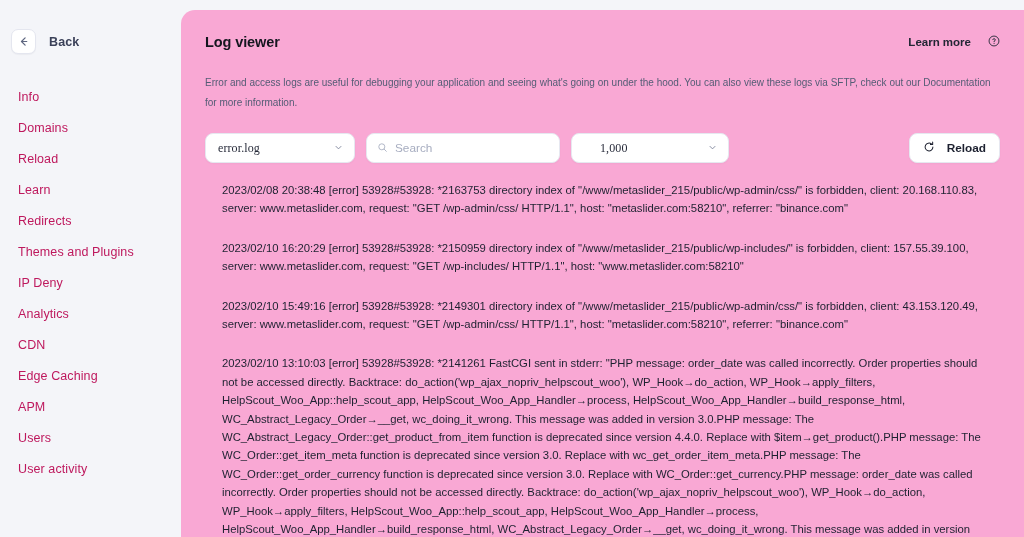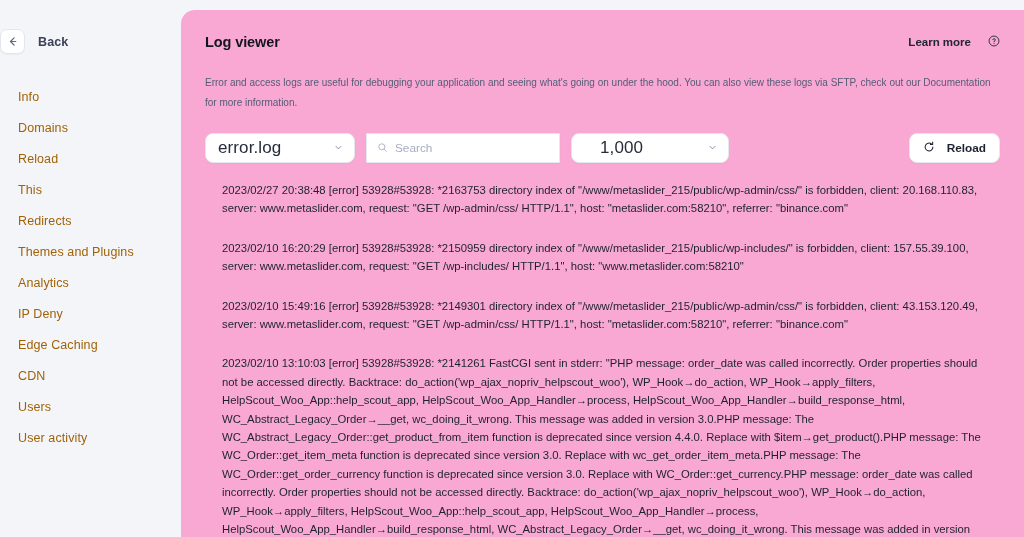--- a/index.html
+++ b/index.html
@@ -30,20 +30,21 @@
     height: 537px;
     background: #f4f5f9;
     padding-top: 29px;
     overflow: hidden;
   }
 
   .back-row {
     display: flex;
     align-items: center;
     gap: 13px;
+    padding-left: 11px;
     margin-bottom: 27px;
   }
 
   .back-btn {
     width: 25px;
     height: 25px;
     border-radius: 7px;
     background: #ffffff;
     border: 1px solid #e4e6ef;
     display: flex;
@@ -65,21 +66,21 @@
 
   .nav-item {
     height: 31px;
     margin: 0 11px 0 11px;
     padding-left: 7px;
     display: flex;
     align-items: center;
     border-radius: 7px;
     cursor: pointer;
     font-size: 12.5px;
-    color: #a16207;
+    color: #be185d;
     letter-spacing: 0.1px;
   }
   .nav-item + .nav-item { margin-top: 0px; }
   .nav-item.active {
     background: #cbced9;
     color: #171a26;
     font-weight: 700;
   }
 
   
@@ -149,30 +150,31 @@
     display: flex;
     align-items: center;
     padding: 0 10px 0 12px;
     cursor: pointer;
     box-shadow: 0 1px 2px rgba(20,25,50,0.03);
   }
   .select-file { width: 150px; justify-content: space-between; }
   .select-lines { width: 158px; justify-content: space-between; padding-left: 28px; }
 
   .select-value {
-    font-size: 17px;
+    font-size: 12px;
     color: #272b3a;
     letter-spacing: 0.1px;
+    font-family: Liberation Serif, serif;
   }
 
   .search-box {
     width: 194px;
     height: 30px;
     border: 1px solid #e6e8f0;
-    border-radius: 1px;
+    border-radius: 8px;
     background: #fff;
     display: flex;
     align-items: center;
     gap: 7px;
     padding: 0 10px;
     box-shadow: 0 1px 2px rgba(20,25,50,0.03);
   }
   .search-box input {
     border: none;
     outline: none;
@@ -248,39 +250,42 @@
       <div class="nav-item">
         <span>Info</span>
       </div>
       <div class="nav-item">
         <span>Domains</span>
       </div>
       <div class="nav-item">
         <span>Reload</span>
       </div>
       <div class="nav-item">
-        <span>This</span>
+        <span>Learn</span>
       </div>
       <div class="nav-item">
         <span>Redirects</span>
       </div>
       <div class="nav-item">
         <span>Themes and Plugins</span>
       </div>
       <div class="nav-item">
+        <span>IP Deny</span>
+      </div>
+      <div class="nav-item">
         <span>Analytics</span>
       </div>
       <div class="nav-item">
-        <span>IP Deny</span>
+        <span>CDN</span>
       </div>
       <div class="nav-item">
         <span>Edge Caching</span>
       </div>
       <div class="nav-item">
-        <span>CDN</span>
+        <span>APM</span>
       </div>
       <div class="nav-item">
         <span>Users</span>
       </div>
       <div class="nav-item">
         <span>User activity</span>
       </div>
     </nav>
   </aside>
 
@@ -341,21 +346,21 @@
             <svg width="12" height="12" viewBox="0 0 16 16" fill="none">
               <path d="M13.2 8 A5.2 5.2 0 1 1 11.4 4.05" stroke="#1d2130" stroke-width="1.35" stroke-linecap="round" fill="none"></path>
               <path d="M12.9 1.5 L12.9 4.5 L9.9 4.5" stroke="#1d2130" stroke-width="1.35" stroke-linecap="round" stroke-linejoin="round" fill="none"></path>
             </svg>
           </span>
           <span>Reload</span>
         </div>
       </div>
 
       <div class="log-area">
-        <div class="log-entry">2023/02/27 20:38:48 [error] 53928#53928: *2163753 directory index of "/www/metaslider_215/public/wp-admin/css/" is forbidden, client: 20.168.110.83, server: www.metaslider.com, request: "GET /wp-admin/css/ HTTP/1.1", host: "metaslider.com:58210", referrer: "binance.com"</div>
+        <div class="log-entry">2023/02/08 20:38:48 [error] 53928#53928: *2163753 directory index of "/www/metaslider_215/public/wp-admin/css/" is forbidden, client: 20.168.110.83, server: www.metaslider.com, request: "GET /wp-admin/css/ HTTP/1.1", host: "metaslider.com:58210", referrer: "binance.com"</div>
         <div class="log-entry">2023/02/10 16:20:29 [error] 53928#53928: *2150959 directory index of "/www/metaslider_215/public/wp-includes/" is forbidden, client: 157.55.39.100, server: www.metaslider.com, request: "GET /wp-includes/ HTTP/1.1", host: "www.metaslider.com:58210"</div>
         <div class="log-entry">2023/02/10 15:49:16 [error] 53928#53928: *2149301 directory index of "/www/metaslider_215/public/wp-admin/css/" is forbidden, client: 43.153.120.49, server: www.metaslider.com, request: "GET /wp-admin/css/ HTTP/1.1", host: "metaslider.com:58210", referrer: "binance.com"</div>
         <div class="log-entry">2023/02/10 13:10:03 [error] 53928#53928: *2141261 FastCGI sent in stderr: "PHP message: order_date was called incorrectly. Order properties should not be accessed directly. Backtrace: do_action('wp_ajax_nopriv_helpscout_woo'), WP_Hook→do_action, WP_Hook→apply_filters, HelpScout_Woo_App::help_scout_app, HelpScout_Woo_App_Handler→process, HelpScout_Woo_App_Handler→build_response_html, WC_Abstract_Legacy_Order→__get, wc_doing_it_wrong. This message was added in version 3.0.PHP message: The WC_Abstract_Legacy_Order::get_product_from_item function is deprecated since version 4.4.0. Replace with $item→get_product().PHP message: The WC_Order::get_item_meta function is deprecated since version 3.0. Replace with wc_get_order_item_meta.PHP message: The WC_Order::get_order_currency function is deprecated since version 3.0. Replace with WC_Order::get_currency.PHP message: order_date was called incorrectly. Order properties should not be accessed directly. Backtrace: do_action('wp_ajax_nopriv_helpscout_woo'), WP_Hook→do_action, WP_Hook→apply_filters, HelpScout_Woo_App::help_scout_app, HelpScout_Woo_App_Handler→process, HelpScout_Woo_App_Handler→build_response_html, WC_Abstract_Legacy_Order→__get, wc_doing_it_wrong. This message was added in version 3.0.PHP message: The WC_Abstract_Legacy_Order::get_product_from_item function is deprecated since version 4.4.0. Replace with $item→get_product().PHP message: The WC_Order::get_item_meta function is deprecated since version 3.0. Replace with wc_get_order_item_meta.PHP message: The WC_Order::get_order_currency function is deprecated since version 3.0. Replace with WC_Order::get_currency.PHP message: order_date was called incorrectly. Order properties should not be accessed directly. Backtrace: do_action('wp_ajax_nopriv_helpscout_woo'), WP_Hook→do_action, WP_Hook→apply_filters, HelpScout_Woo_App::help_scout_app, HelpScout_Woo_App_Handler→process, HelpScout_Woo_App_Handler→build_response_html, WC_Subscri</div>
       </div>
 
     </div>
   </main>
 
 </div>
 

